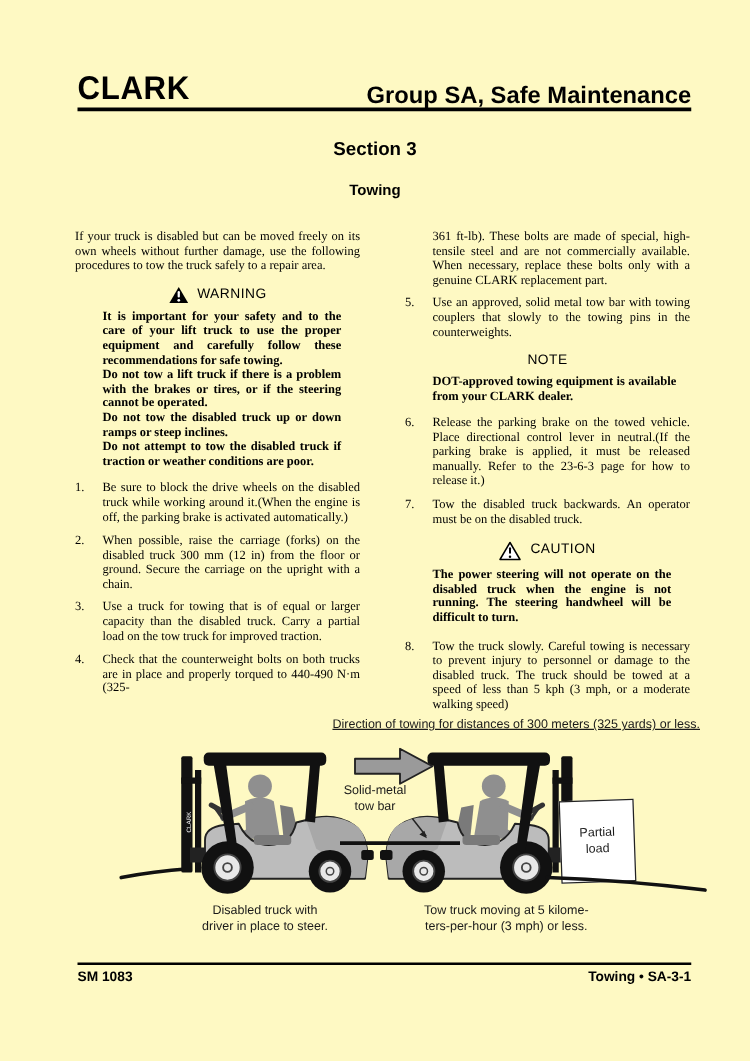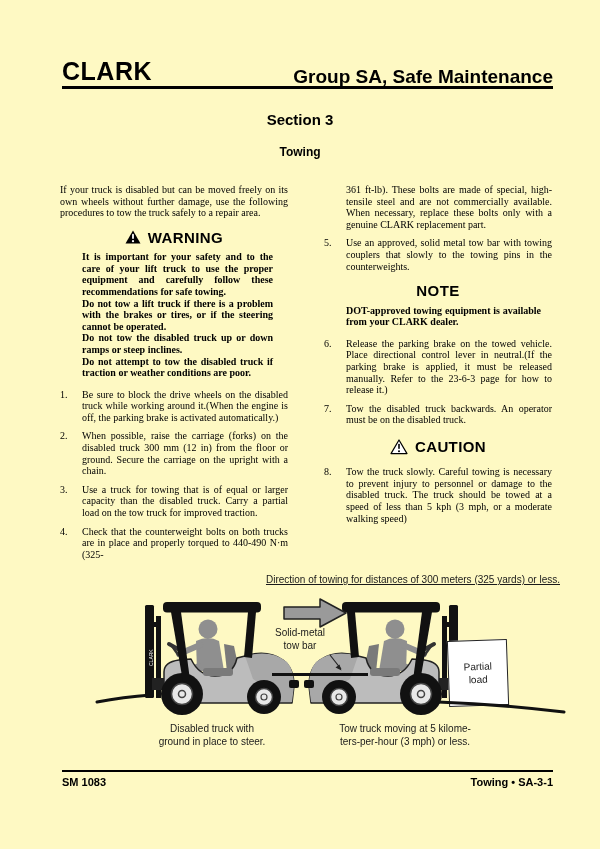--- a/index.html
+++ b/index.html
@@ -24,23 +24,23 @@
   }
   .section-title {
     position:absolute; left:0; right:0; top:145px; text-align:center;
     font-family:"Liberation Sans", sans-serif; font-weight:bold; font-size:12px;
   }
   
   .columns { position:absolute; left:60px; top:184px; width:492px; display:flex; gap:36px; }
   .col { width:236px; font-size:10px; line-height:1.16; }
   .col p { margin:0; text-align:justify; }
   .hazard-head {
-    display:flex; align-items:center; justify-content:center; gap:7px;
+    display:flex; align-items:flex-start; justify-content:center; gap:7px;
     margin:10px 0 5px; font-family:"Liberation Sans", sans-serif;
-    font-weight:bold; font-size:15px; letter-spacing:0.4px;
+    font-weight:normal; font-size:11px; letter-spacing:0.4px;
   }
   .hazard-head svg { display:block; }
   .bold-block p { font-weight:bold; padding:0 15px 0 22px; }
   .note-block p { font-weight:bold; padding:0 11px 0 22px; }
   .intro { margin-bottom:10px !important; }
   .li { display:flex; margin-top:7px; }
   .li .num { width:22px; flex:none; }
   .li .txt { flex:1; text-align:justify; }
   .indent { padding-left:22px; }
   
@@ -153,20 +153,23 @@
 
       <div class="hazard-head" style="margin-top:12px;">
         <span>
           <svg width="18" height="16" viewBox="0 0 18 16">
             <path d="M9 1 L17 14.6 H1 Z" fill="#fff" stroke="#000" stroke-width="1.2" stroke-linejoin="round"></path>
             <rect x="8.2" y="4.8" width="1.6" height="5.2" rx="0.8" fill="#000"></rect>
             <circle cx="9" cy="12.3" r="1" fill="#000"></circle>
           </svg>
         </span>
         <span>CAUTION</span>
+      </div>
+      <div class="bold-block">
+        <p>The power steering will not operate on the disabled truck when the engine is not running. The steering handwheel will be difficult to turn.</p>
       </div>
 
       <div class="li" style="margin-top:11px;">
         <span class="num">8.</span>
         <span class="txt">Tow the truck slowly. Careful towing is necessary to prevent injury to personnel or damage to the disabled truck. The truck should be towed at a speed of less than 5 kph (3 mph, or a moderate walking speed)</span>
       </div>
     </div>
   </div>
 
   <div class="figure">
@@ -241,21 +244,21 @@
     </div>
 
     <span class="fork-right">
       <svg width="130" height="18" viewBox="0 0 130 18">
         <path d="M2 4 Q62 6 128 14" stroke="#111" stroke-width="3" fill="none" stroke-linecap="round"></path>
       </svg>
     </span>
 
     <div class="fig-cap2 cap-left">
       <span>Disabled truck with</span>
-      <span>ground in place to steer.</span>
+      <span>driver in place to steer.</span>
     </div>
     <div class="fig-cap2 cap-right">
       <span>Tow truck moving at 5 kilome-</span>
       <span>ters-per-hour (3 mph) or less.</span>
     </div>
   </div>
 
   <div class="footer-rule"></div>
   <div class="footer-left">SM 1083</div>
   <div class="footer-right">Towing • SA-3-1</div>

